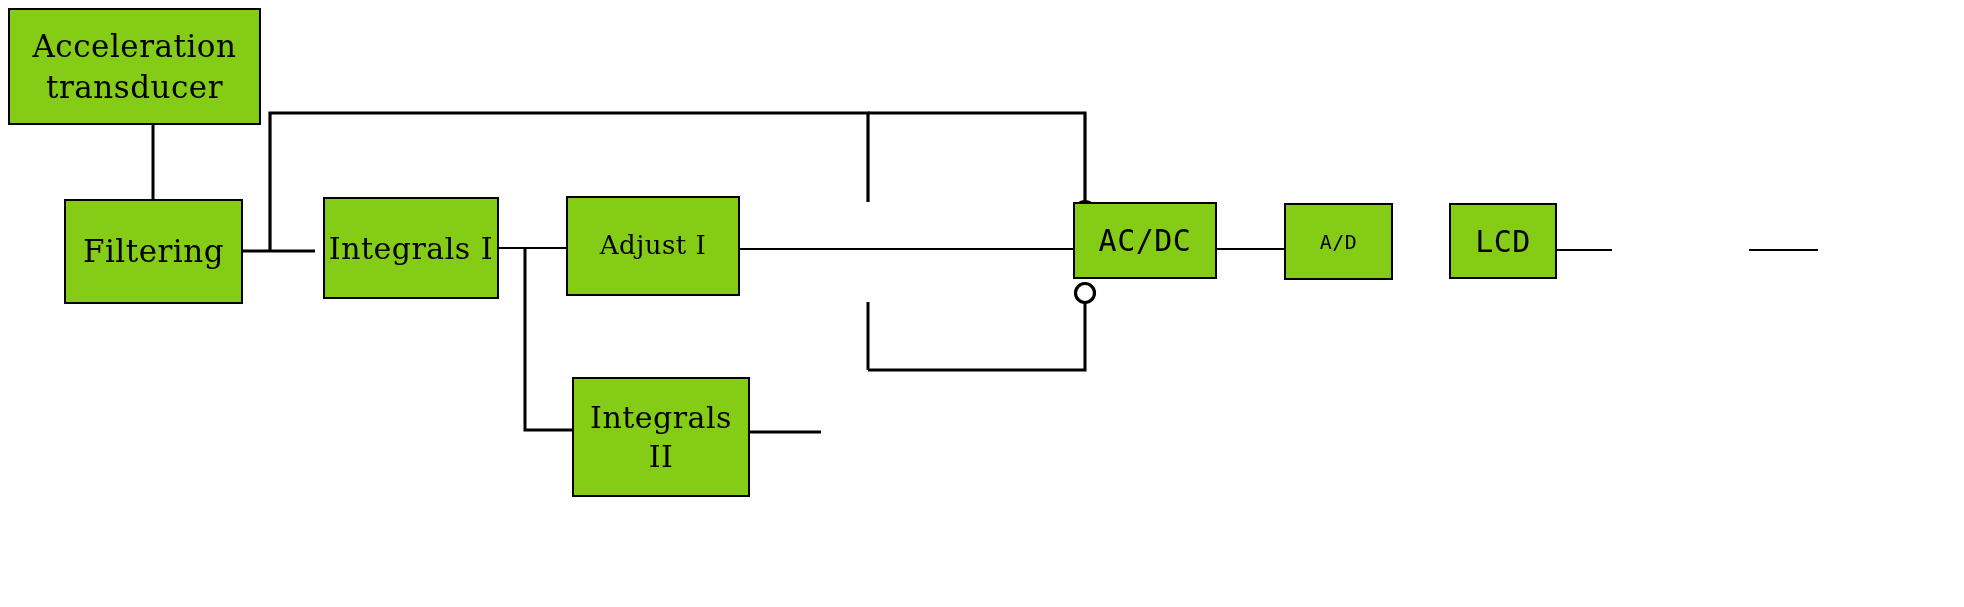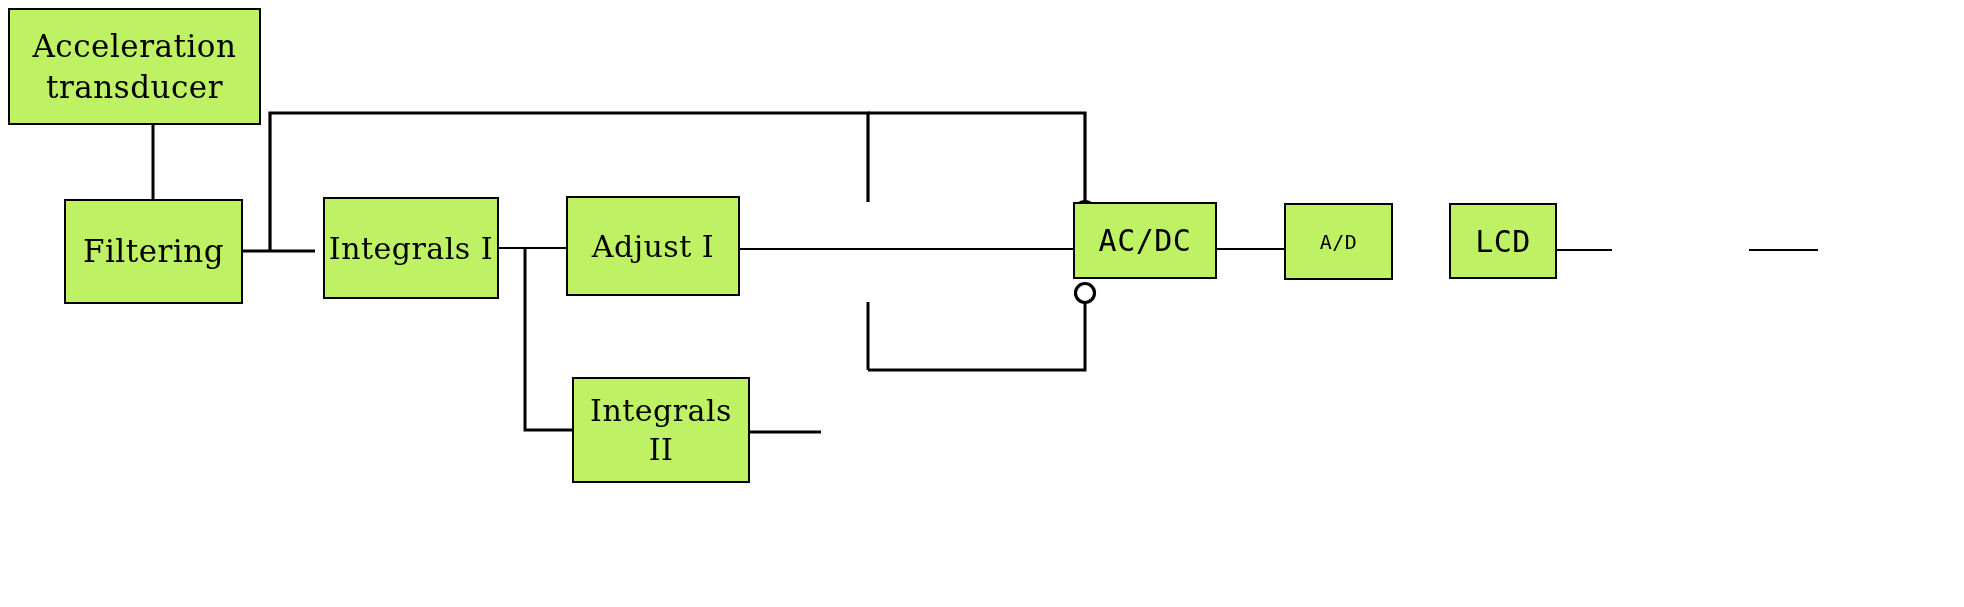--- a/index.html
+++ b/index.html
@@ -22,43 +22,43 @@
     position: absolute;
     left: 0;
     top: 0;
     width: 1964px;
     height: 607px;
   }
   .node-box {
     position: absolute;
     box-sizing: border-box;
     border: 2.5px solid #000000;
-    background: #bef264;
+    background: #84cc16;
     display: flex;
     align-items: center;
     justify-content: center;
     text-align: center;
     color: #000000;
     line-height: 1.30;
     letter-spacing: 0.5px;
     z-index: 3;
   }
   .lbl {
     display: block;
     white-space: pre-line;
   }
   .serif-node { font-family: "DejaVu Serif", serif; }
   .mono-node  { font-family: "DejaVu Sans Mono", monospace; }
 
   
   #node-acceleration-transducer { left: 8px;    top: 8px;   width: 253px; height: 117px; font-size: 31px; }
   #node-filtering               { left: 64px;   top: 199px; width: 179px; height: 105px; font-size: 31px; }
   #node-integrals-1             { left: 315px;  top: 197px; width: 176px; height: 102px; font-size: 30px; margin-left: 8px; }
-  #node-adjust-1                { left: 566px;  top: 196px; width: 174px; height: 100px; font-size: 30px; }
-  #node-integrals-2             { left: 572px;  top: 377px; width: 178px; height: 106px; font-size: 30px; }
+  #node-adjust-1                { left: 566px;  top: 196px; width: 174px; height: 100px; font-size: 26px; }
+  #node-integrals-2             { left: 572px;  top: 377px; width: 178px; height: 120px; font-size: 30px; }
   #node-adjust-2                { left: 821px;  top: 370px; width: 177px; height: 113px; font-size: 30px; }
   #node-acdc                    { left: 1073px; top: 202px; width: 144px; height: 77px;  font-size: 30px; }
   #node-ad                      { left: 1284px; top: 203px; width: 109px; height: 77px;  font-size: 20px; }
   #node-lcd                     { left: 1449px; top: 203px; width: 108px; height: 76px;  font-size: 30px; }
 </style>
 </head>
 <body>
 
 <div id="stage">
 

